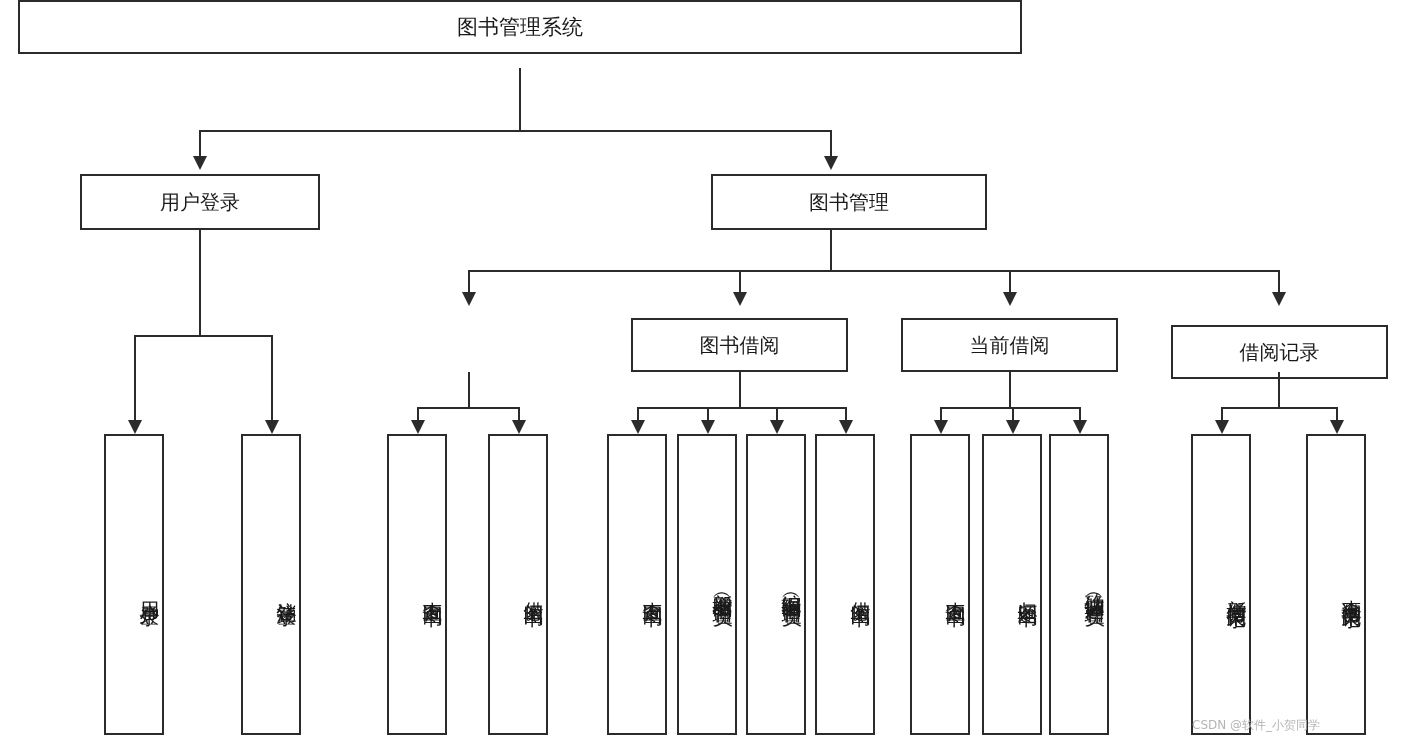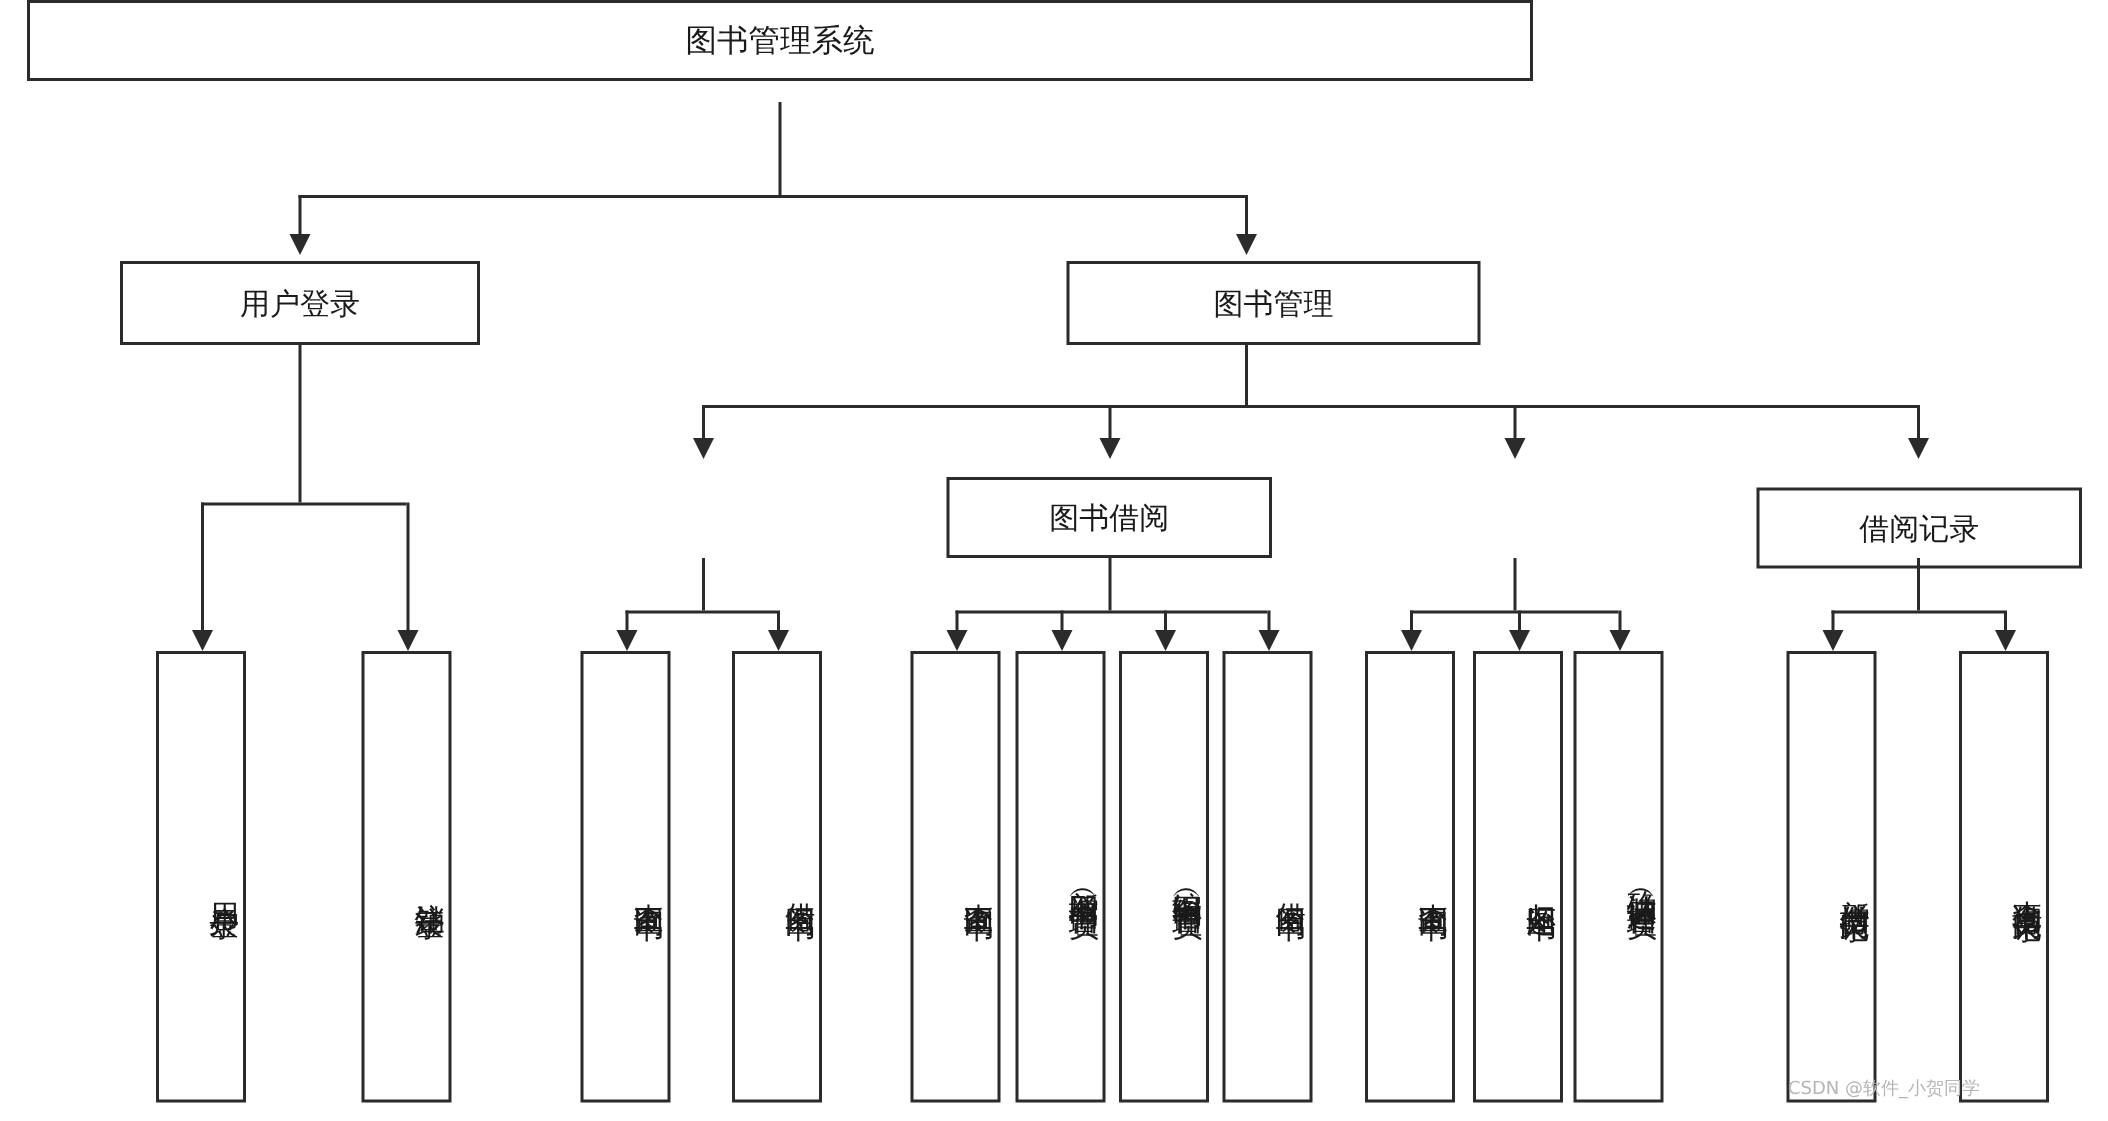--- a/index.html
+++ b/index.html
@@ -113,20 +113,23 @@
 
   <div class="vline" style="left:1009px;top:270px;height:22px;"></div>
   <div class="arrow" style="left:1003px;top:292px;"></div>
 
   <div class="vline" style="left:1278px;top:270px;height:22px;"></div>
   <div class="arrow" style="left:1272px;top:292px;"></div>
 
   <div class="node lvl3" style="left:631px;top:318px;width:217px;height:54px;">
     <span class="node-label">图书借阅</span>
   </div>
+  <div class="node lvl3" style="left:901px;top:318px;width:217px;height:54px;">
+    <span class="node-label">当前借阅</span>
+  </div>
   <div class="node lvl3" style="left:1171px;top:325px;width:217px;height:54px;">
     <span class="node-label">借阅记录</span>
   </div>
 
   <div class="vline" style="left:468px;top:372px;height:35px;"></div>
   <div class="hline" style="left:417px;top:407px;width:101px;"></div>
   <div class="vline" style="left:417px;top:407px;height:13px;"></div>
   <div class="arrow" style="left:411px;top:420px;"></div>
   <div class="vline" style="left:518px;top:407px;height:13px;"></div>
   <div class="arrow" style="left:512px;top:420px;"></div>

